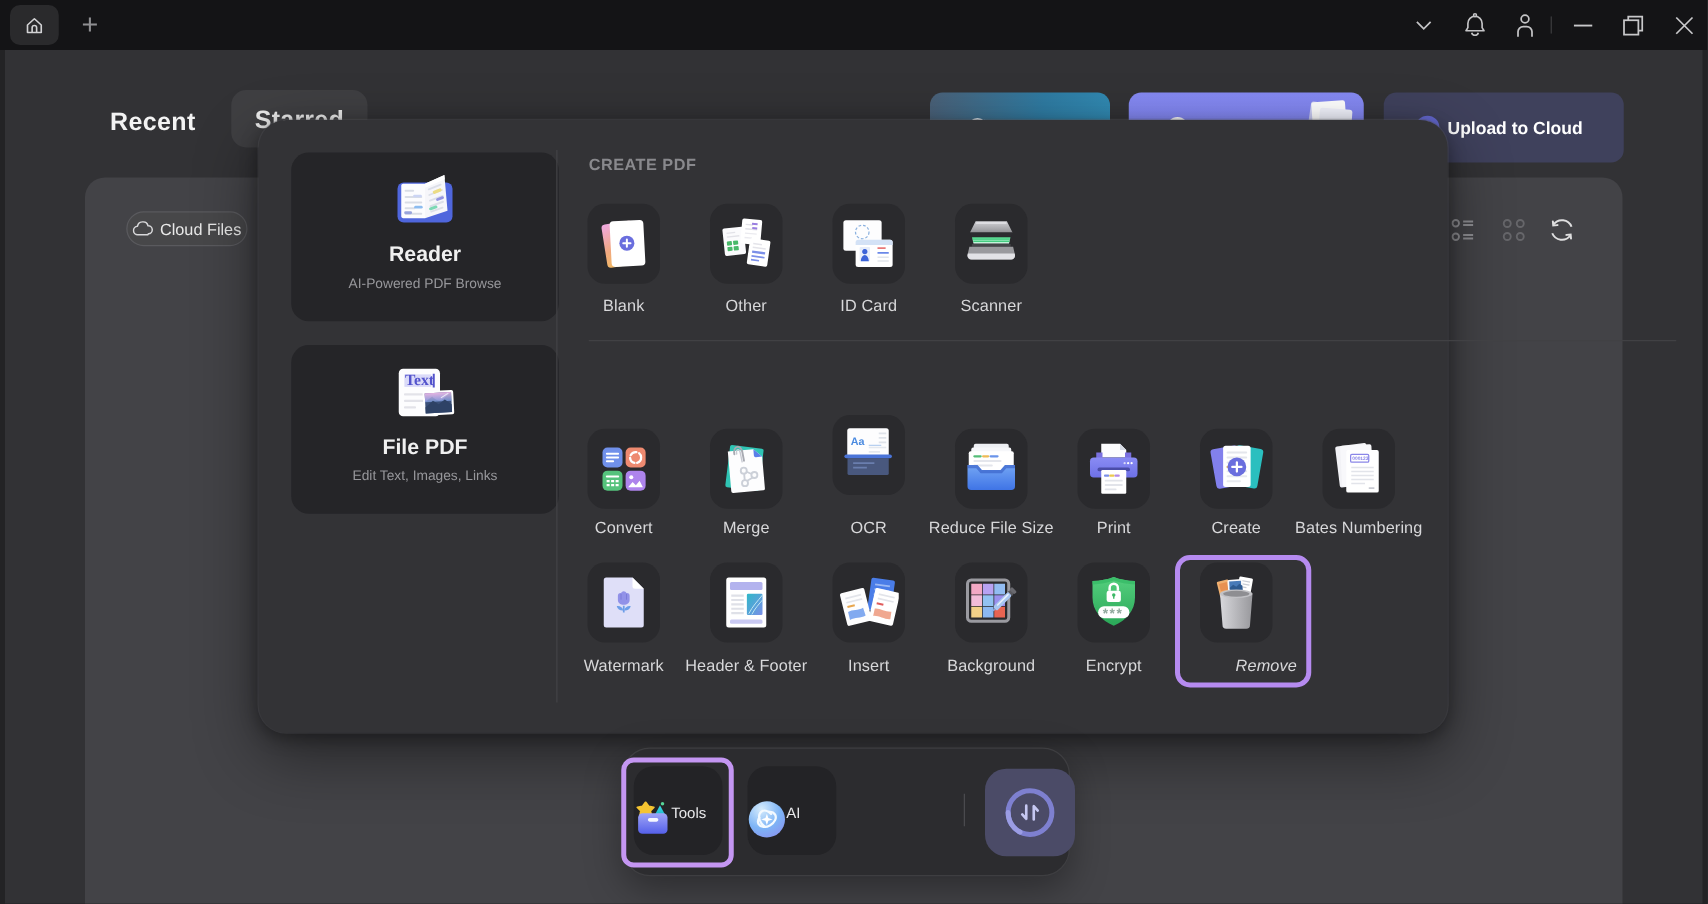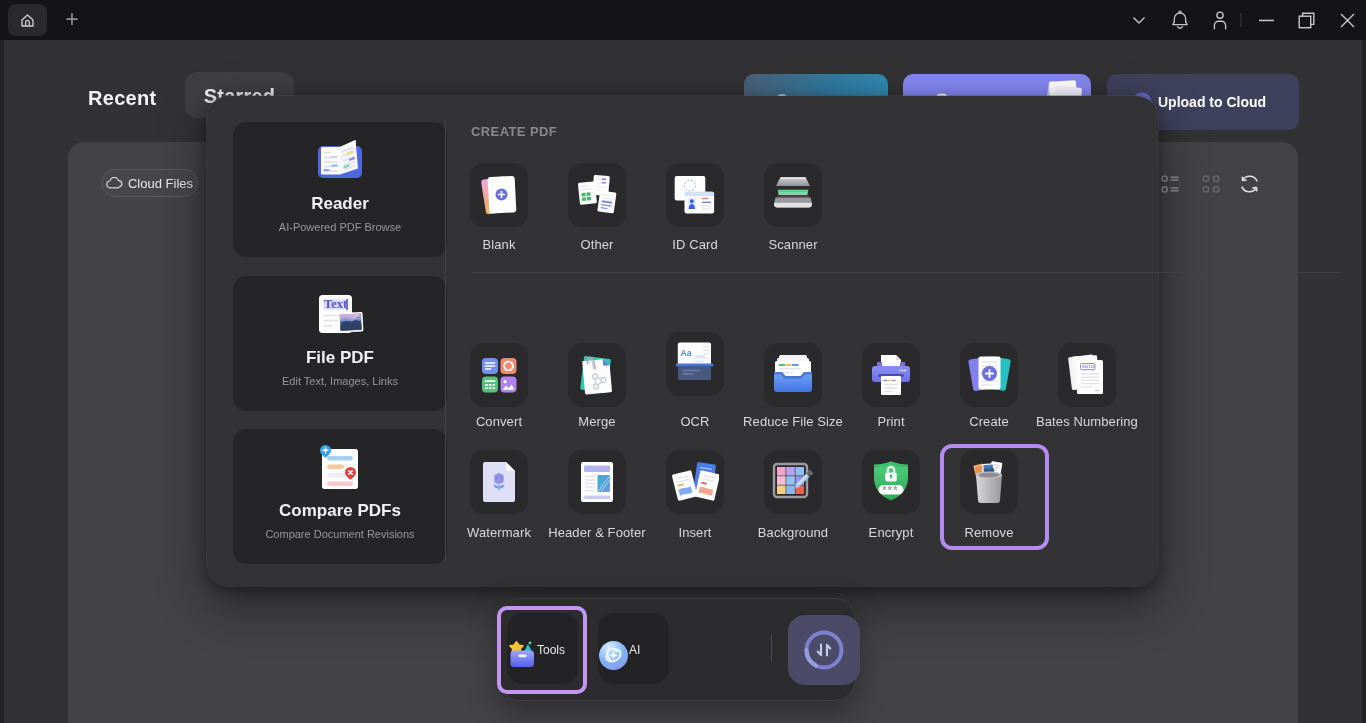--- a/index.html
+++ b/index.html
@@ -227,37 +227,20 @@
               <linearGradient id="skyg" x1="0" y1="0" x2="0" y2="1">
                 <stop offset="0" stop-color="#e8b8e0"></stop>
                 <stop offset="1" stop-color="#7898d8"></stop>
               </linearGradient>
             </defs>
           </svg>
         </div>
         <div class="t" style="margin-top:10px;">File PDF</div>
         <div class="s">Edit Text, Images, Links</div>
       </div>
-      <div class="lcard" style="top:333px;">
-        <div class="ic">
-          <svg width="46" height="48" viewBox="0 0 46 48">
-            <rect x="5" y="6" width="36" height="40" rx="2.5" fill="#fdfdfe"></rect>
-            <rect x="10" y="13" width="26" height="4.5" rx="2.2" fill="#a6d3f2"></rect>
-            <rect x="10" y="21.5" width="17" height="4.5" rx="2.2" fill="#f9c99c"></rect>
-            <rect x="10" y="30" width="26" height="4.5" rx="2.2" fill="#eeeef2"></rect>
-            <rect x="10" y="38.5" width="26" height="4.5" rx="2.2" fill="#f8c9cd"></rect>
-            <path d="M8.5 2 a5.5 5.5 0 0 1 5.5 5.5 c0 3.2 -3.6 5.6 -5.5 7.3 c-1.9 -1.7 -5.5 -4.1 -5.5 -7.3 A5.5 5.5 0 0 1 8.5 2 Z" fill="#35a3e8"></path>
-            <path d="M8.5 4.8 v5 M6 7.3 h5" stroke="#ffffff" stroke-width="1.4" stroke-linecap="round"></path>
-            <path d="M33.5 24 a5.5 5.5 0 0 1 5.5 5.5 c0 3.2 -3.6 5.6 -5.5 7.3 c-1.9 -1.7 -5.5 -4.1 -5.5 -7.3 A5.5 5.5 0 0 1 33.5 24 Z" fill="#df4040"></path>
-            <path d="M31.7 27.7 l3.6 3.6 M35.3 27.7 l-3.6 3.6" stroke="#ffffff" stroke-width="1.4" stroke-linecap="round"></path>
-          </svg>
-        </div>
-        <div class="t" style="margin-top:10px;">Compare PDFs</div>
-        <div class="s">Compare Document Revisions</div>
-      </div>
       <div id="vdiv"></div>
 
       <div class="sechead" style="left:264px; top:28px;">CREATE PDF</div>
       <div class="tile" style="left:263px; top:67px;">
         <svg width="44" height="48" viewBox="0 0 44 48">
           <defs>
             <linearGradient id="blg" x1="0.2" y1="0" x2="0.5" y2="1">
               <stop offset="0" stop-color="#efa8dc"></stop>
               <stop offset="0.55" stop-color="#f0a880"></stop>
               <stop offset="1" stop-color="#f2bc5e"></stop>
@@ -587,21 +570,21 @@
           <path d="M9 17 H35 L33 42 a3 3 0 0 1 -3 3 H14 a3 3 0 0 1 -3 -3 Z" fill="url(#bing)"></path>
           <ellipse cx="22" cy="17" rx="13" ry="3.4" fill="#c2c2c6"></ellipse>
           <ellipse cx="22" cy="17" rx="10.5" ry="2.4" fill="#8e8e92"></ellipse>
         </svg>
       </div>
       <div class="tlabel" style="left:232px; top:429px;">Watermark</div>
       <div class="tlabel" style="left:330px; top:429px;">Header &amp; Footer</div>
       <div class="tlabel" style="left:428px; top:429px;">Insert</div>
       <div class="tlabel" style="left:526px; top:429px;">Background</div>
       <div class="tlabel" style="left:624px; top:429px;">Encrypt</div>
-      <div class="tlabel" style="left:722px; top:429px;">Remove</div>
+      <div class="tlabel" style="left:746px; top:429px;font-style:italic;">Remove</div>
       <div id="removebox"></div>
     </div>
 
     <div id="dock">
       <div class="dtile" style="left:8px;">
         <div class="dic">
           <svg width="30" height="30" viewBox="0 0 30 30">
             <path d="M9.5 0.8 L12 4.2 L16 4.9 L13.2 7.6 L13.9 11.4 L9.5 9.5 L5.1 11.4 L5.8 7.6 L3 4.9 L7 4.2 Z" fill="#f5c431" stroke="#f5c431" stroke-width="1.6" stroke-linejoin="round"></path>
             <defs>
               <linearGradient id="ttg" x1="0" y1="0" x2="0" y2="1">

